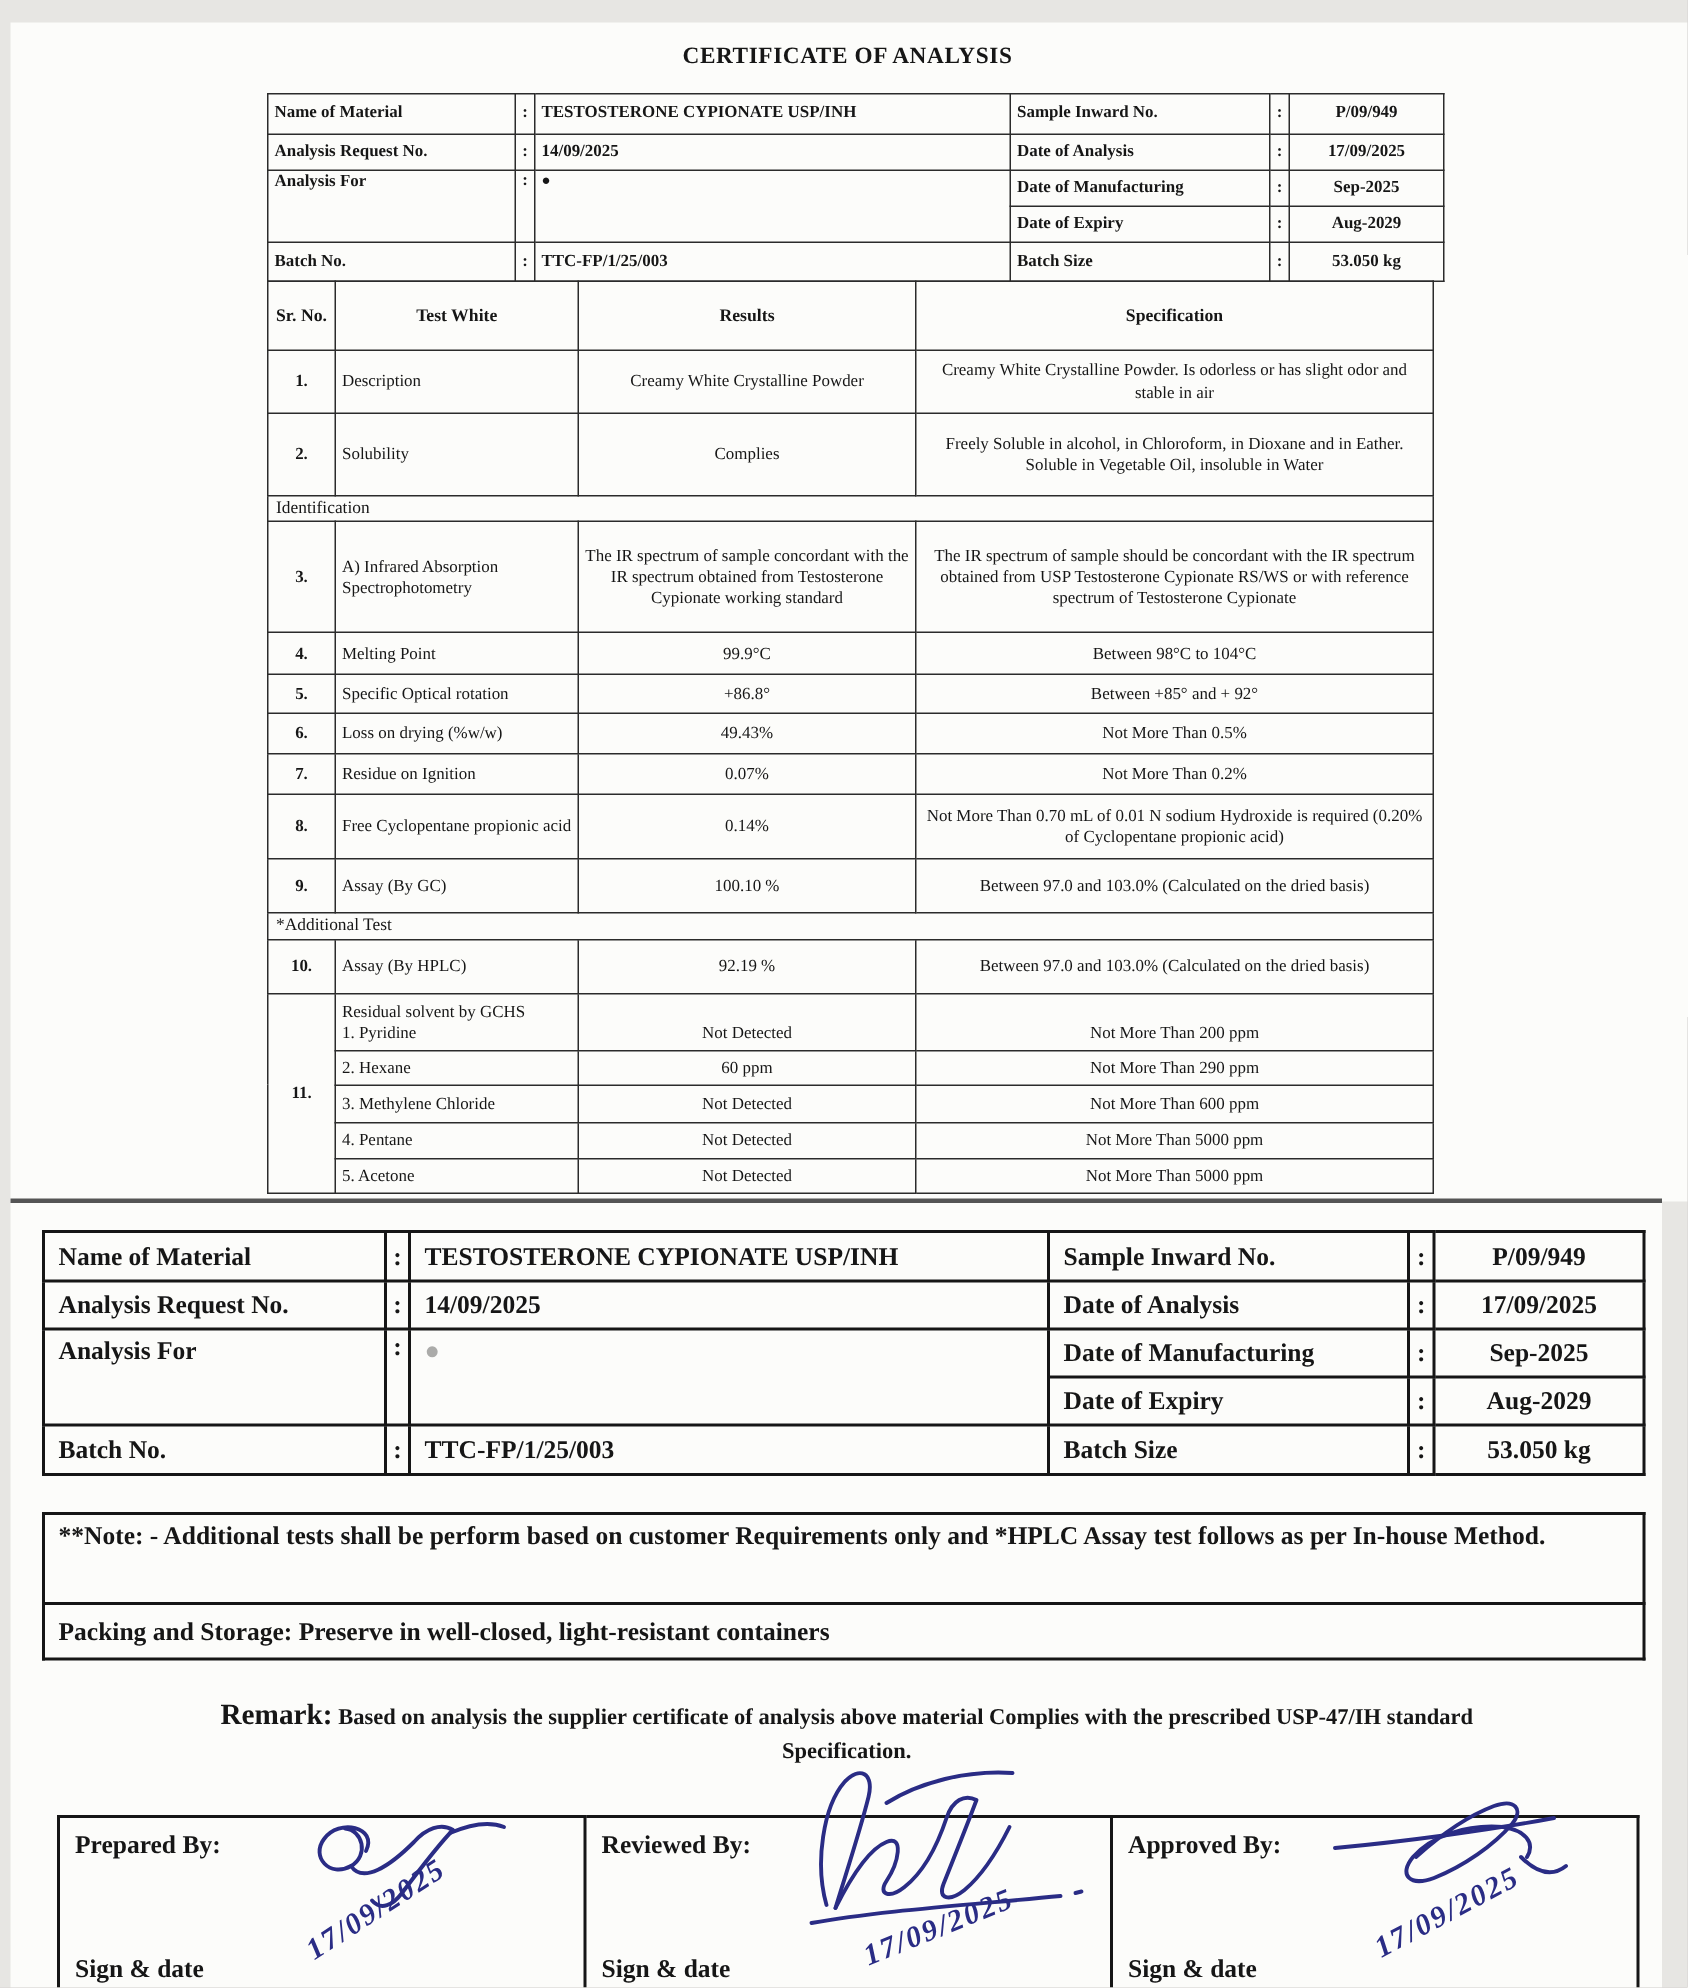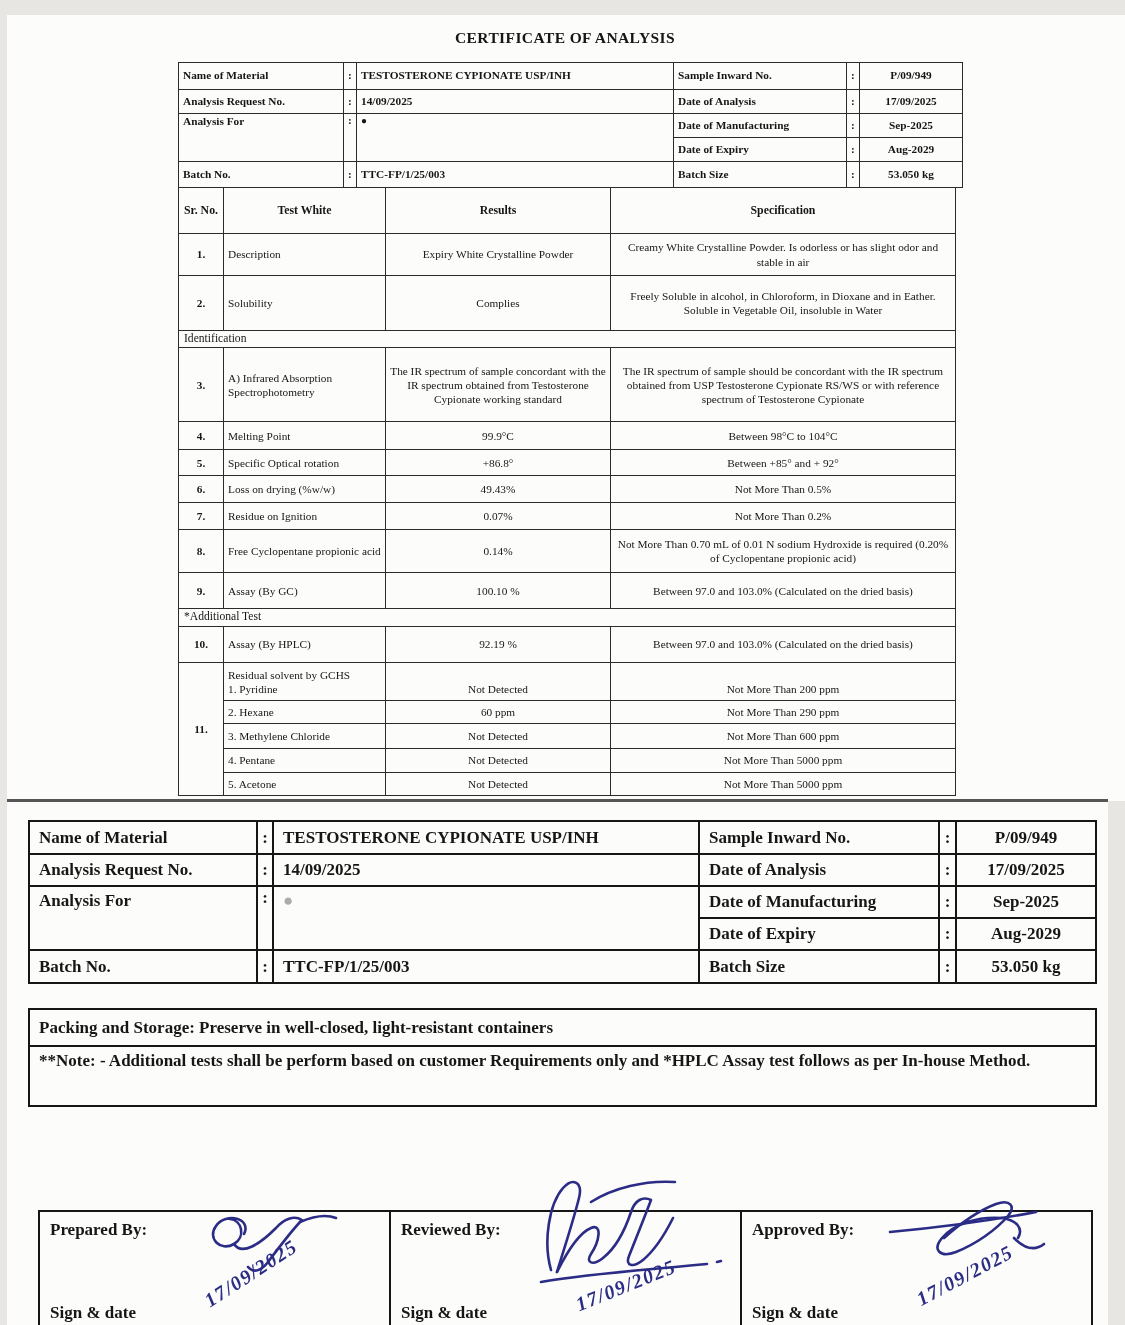--- a/index.html
+++ b/index.html
@@ -111,21 +111,21 @@
       <tbody>
           <tr style="height:46px">
         <td class="hdr">Sr. No.</td>
         <td class="hdr">Test White</td>
         <td class="hdr">Results</td>
         <td class="hdr">Specification</td>
       </tr>
       <tr style="height:42px">
         <td class="sr">1.</td>
         <td>Description</td>
-        <td class="c">Expiry White Crystalline Powder</td>
+        <td class="c">Creamy White Crystalline Powder</td>
         <td class="c">Creamy White Crystalline Powder. Is odorless or has slight odor and stable in air</td>
       </tr>
       <tr style="height:55px">
         <td class="sr">2.</td>
         <td>Solubility</td>
         <td class="c">Complies</td>
         <td class="c">Freely Soluble in alcohol, in Chloroform, in Dioxane and in Eather. Soluble in Vegetable Oil, insoluble in Water</td>
       </tr>
       <tr style="height:16px">
         <td colspan="4" class="band">Identification</td>
@@ -264,29 +264,34 @@
         <td class="cv">53.050 kg</td>
       </tr>
     </tbody>
       </table>
 
     <table class="t-big pack-note abs" style="left:21px;top:206px;width:1067px;">
       <colgroup>
           <col style="width:1067px">
         </colgroup>
       <tbody>
-          <tr style="height:37px">
+          <tr style="height:60px">
+        <td style="vertical-align:top">**Note: - Additional tests shall be perform based on customer Requirements only and *HPLC Assay test follows as per In-house Method.</td>
+      </tr>
+      <tr style="height:37px">
         <td>Packing and Storage: Preserve in well-closed, light-resistant containers</td>
       </tr>
-      <tr style="height:60px">
-        <td style="vertical-align:top">**Note: - Additional tests shall be perform based on customer Requirements only and *HPLC Assay test follows as per In-house Method.</td>
-      </tr>
-    </tbody>
-      </table>
-
+    </tbody>
+      </table>
+
+    <div class="abs remark" style="left:60px;top:328px;width:995px;">
+      <span class="rl">Remark:</span>
+      <span>Based on analysis the supplier certificate of analysis above material Complies with the prescribed USP-47/IH standard</span><br>
+      <span>Specification.</span>
+    </div>
 
     <table class="t-sign abs" style="left:31px;top:408px;width:1053px;">
       <colgroup>
           <col style="width:351px">
           <col style="width:351px">
           <col style="width:351px">
         </colgroup>
       <tbody>
           <tr style="height:125px">
         <td>

